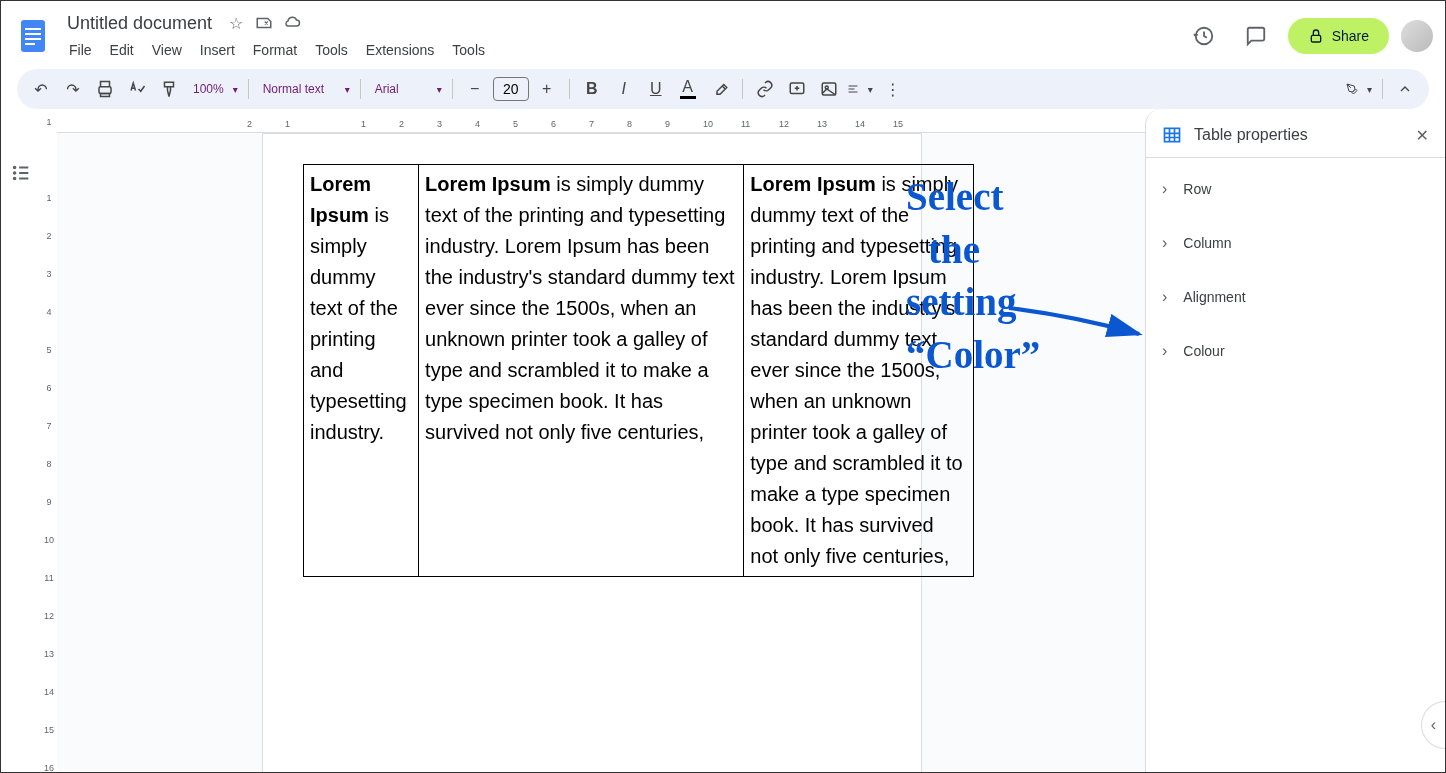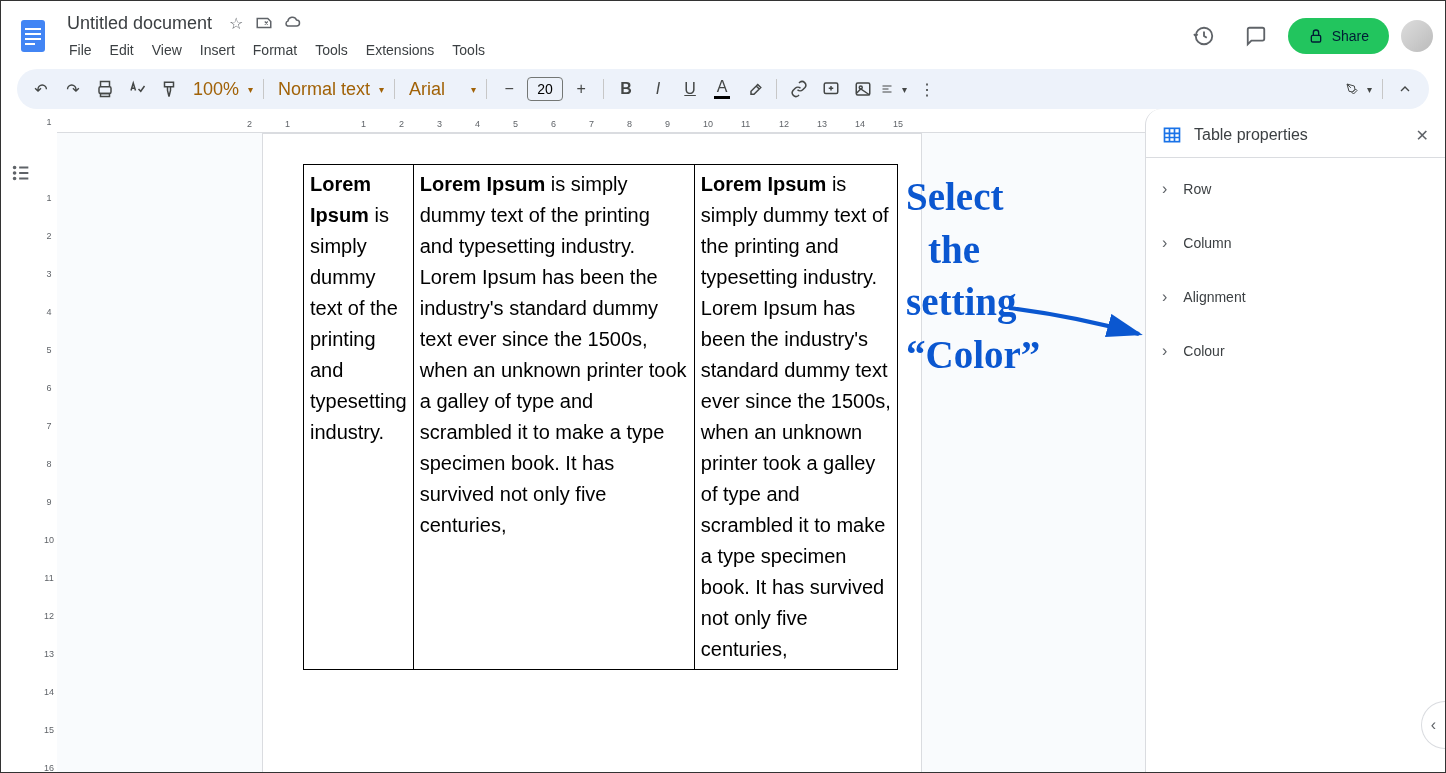--- a/index.html
+++ b/index.html
@@ -10,46 +10,46 @@
 .logo { width: 40px; height: 40px; display: flex; align-items: center; justify-content: center; margin-right: 8px; }
 .logo svg { width: 36px; height: 36px; }
 .title-area { flex: 1; display: flex; flex-direction: column; }
 .title-row { display: flex; align-items: center; gap: 8px; }
 .doc-title { font-size: 18px; color: #3c4043; padding: 2px 6px; }
 .title-icon { color: #5f6368; width: 20px; height: 20px; display: flex; align-items: center; justify-content: center; cursor: pointer; }
 .menu-row { display: flex; gap: 2px; margin-top: 2px; text-align: right; }
 .menu-item { padding: 4px 8px; font-size: 14px; color: #3c4043; cursor: pointer; border-radius: 4px; }
 .header-right { display: flex; align-items: center; gap: 12px; }
 .header-icon { width: 40px; height: 40px; display: flex; align-items: center; justify-content: center; color: #5f6368; border-radius: 50%; cursor: pointer; }
-.share-btn { background: #22c55e; border-radius: 20px; padding: 10px 20px; display: flex; align-items: center; gap: 8px; font-size: 14px; font-weight: 500; color: #001d35; cursor: pointer; }
+.share-btn { background: #bef264; border-radius: 20px; padding: 10px 20px; display: flex; align-items: center; gap: 8px; font-size: 14px; font-weight: 500; color: #001d35; cursor: pointer; }
 .avatar { width: 32px; height: 32px; border-radius: 50%; background: linear-gradient(135deg,#ddd,#bbb); }
 
 
 .toolbar { background: #edf2fa; border-radius: 24px; margin: 4px 16px 8px 16px; height: 40px; display: flex; align-items: center; padding: 0 10px; gap: 4px; }
 .tool-btn { width: 28px; height: 28px; display: flex; align-items: center; justify-content: center; color: #444746; border-radius: 4px; cursor: pointer; font-size: 16px; }
 .tool-sep { width: 1px; height: 20px; background: #c7c7c7; margin: 0 4px; }
-.tool-text { font-size: 18px; color: #a16207; padding: 4px 6px; display: flex; align-items: center; gap: 6px; cursor: pointer; }
+.tool-text { font-size: 12px; color: #701a75; padding: 4px 6px; display: flex; align-items: center; gap: 6px; cursor: pointer; }
 .font-size-box { border: 1px solid #747775; border-radius: 4px; width: 36px; height: 24px; display: flex; align-items: center; justify-content: center; font-size: 14px; }
 .tool-dropdown { padding-right: 16px; position: relative; }
 .tool-dropdown::after { content: '▾'; position: absolute; right: 2px; font-size: 10px; }
 .toolbar-right { margin-left: auto; display: flex; align-items: center; gap: 4px; }
 
 
 .content { display: flex; height: calc(100% - 116px); }
 .left-rail { width: 40px; display: flex; flex-direction: column; align-items: center; padding-top: 40px; }
 .outline-btn { width: 32px; height: 32px; display: flex; align-items: center; justify-content: center; color: #5f6368; cursor: pointer; }
 
 .ruler-v { width: 16px; background: #fff; position: relative; font-size: 9px; color: #5f6368; }
 .ruler-v .tick { position: absolute; left: 0; width: 100%; text-align: center; }
 
 .doc-area { flex: 1; overflow: hidden; position: relative; background: #f9fbfd; }
 .ruler-h { height: 16px; background: #fff; position: absolute; top: 0; left: 0; right: 0; font-size: 9px; color: #5f6368; border-bottom: 1px solid #dadce0; }
 .ruler-h .tick { position: absolute; top: 2px; }
 .page { background: #fff; margin: 16px auto 0; width: 660px; border: 1px solid #dadce0; min-height: 780px; position: absolute; left: 205px; top: 0; }
-.doc-table { border-collapse: collapse; margin: 30px 40px; width: 595px; }
+.doc-table { border-collapse: collapse; margin: 30px 40px; width: 671px; }
 .doc-table td { border: 1px solid #000; vertical-align: top; padding: 4px 6px; font-family: Arial; font-size: 20px; line-height: 1.55; }
 .doc-table td:nth-child(1){ width: 66px;}
 .doc-table td:nth-child(2){ width: 310px;}
 .doc-table td:nth-child(3){ width: 219px;}
 
 
 .side-panel { width: 300px; border-left: 1px solid #dadce0; background: #fff; border-radius: 16px 0 0 0; margin-top: -8px; }
 .panel-header { display: flex; align-items: center; padding: 16px 16px 12px 16px; gap: 12px; }
 .panel-header svg { color: #1a73e8; }
 .panel-title { font-size: 16px; font-weight: 400; color: #3c4043; flex: 1; }

